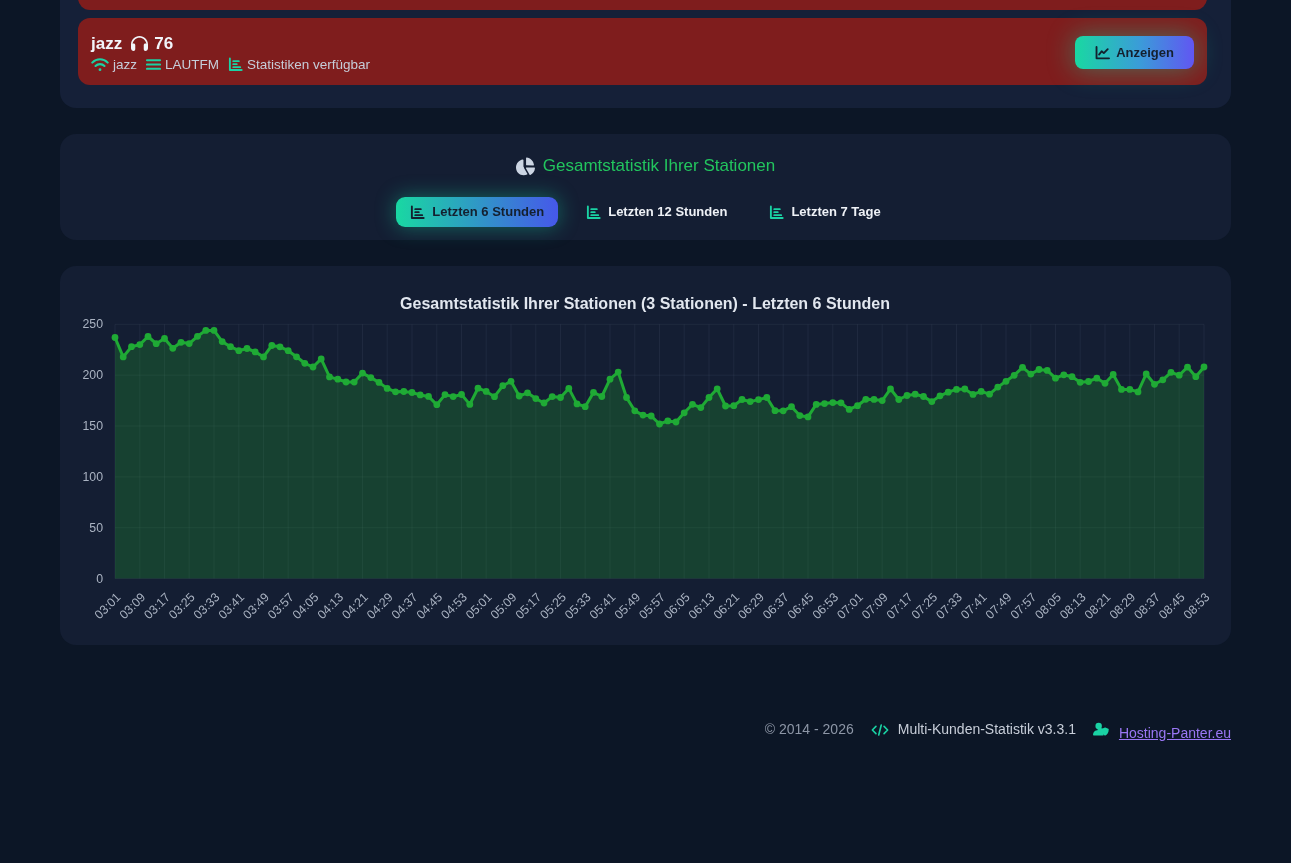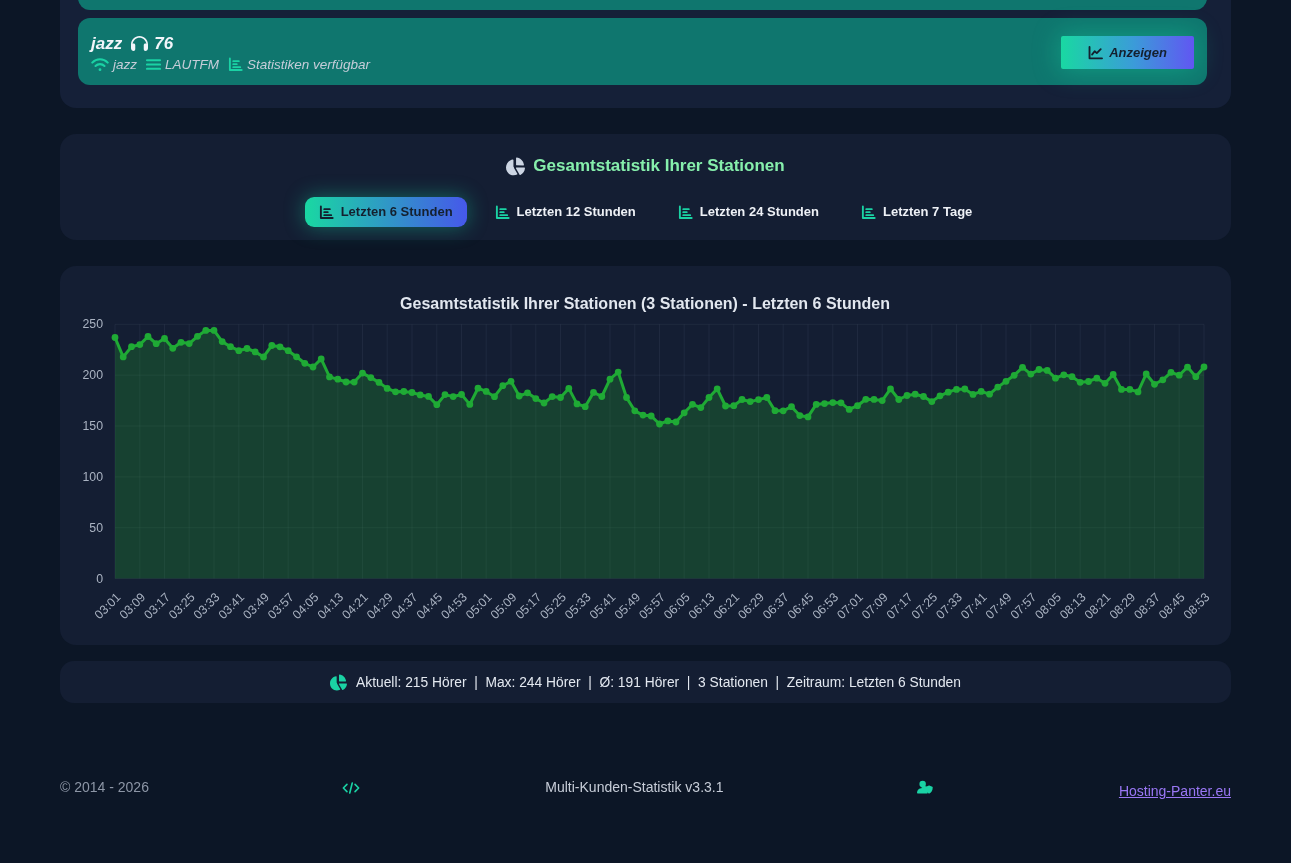--- a/index.html
+++ b/index.html
@@ -5,55 +5,55 @@
   * { margin:0; padding:0; box-sizing:border-box; }
   html,body { width:1291px; height:863px; overflow:hidden; }
   body {
     background:#0c1626;
     font-family:"Liberation Sans", sans-serif;
     color:#e6eaf2;
   }
   .container { width:1171px; margin:0 auto; position:relative; }
   .card { background:#141e33; border-radius:16px; }
   .stations-wrap { margin-top:-77px; padding:20px 24px 23px 18px; background:#152038; }
-  .station { background:#0f766e; border-radius:12px; height:67px; padding:12px 13px 10px 13px;
-             display:flex; align-items:center; justify-content:space-between;font-style:italic; }
+  .station { background:#7f1d1d; border-radius:12px; height:67px; padding:12px 13px 10px 13px;
+             display:flex; align-items:center; justify-content:space-between; }
   .station + .station { margin-top:8px; }
   .st-name { font-size:17px; font-weight:bold; color:#f2f5fa; display:flex; align-items:center; }
   .st-name .hp { margin:0 6px 0 9px; }
   .st-meta { margin-top:3px; font-size:13.5px; color:#c6cdd9; display:flex; align-items:center; }
   .st-meta .ic { margin-right:4px; display:inline-flex; }
   .st-meta .sep { width:9px; }
   .btn {
     display:inline-flex; align-items:center; gap:6px;
     background:linear-gradient(90deg,#19d8a2,#3b9bd9 55%,#6156f2);
     color:#14202f; font-weight:bold; font-size:13px;
-    padding:8px 27px; border-radius:2px; line-height:17px;
+    padding:8px 20px; border-radius:8px; line-height:17px;
     box-shadow:0 0 26px 2px rgba(22,210,160,0.40);
   }
   .tabs-card { margin-top:26px; height:106px; padding-top:22px; }
   .tc-title { display:flex; align-items:center; justify-content:center; gap:8px;
-              font-size:17px; color:#86efac;font-weight:bold; }
+              font-size:17px; color:#22c55e; }
   .tabs { margin-top:21px; display:flex; justify-content:center; align-items:center; gap:14px; }
   .tab { display:inline-flex; align-items:center; gap:7px; padding:7px 14px; border-radius:9px;
          font-size:13px; line-height:16px; font-weight:bold; color:#eef1f6;text-align:right; }
   .tab.active {
     background:linear-gradient(90deg,#19d8a2,#4658ea);
     color:#14202f;
     box-shadow:0 0 20px 1px rgba(22,210,160,0.38);
   }
   .chart-card { margin-top:26px; height:379px; }
   .chart .ctitle { font:bold 16px "Liberation Sans",sans-serif; fill:#e2e7ef; }
   .chart .ylab text { font:12.3px "Liberation Sans",sans-serif; fill:#aab3c2; }
   .chart .xlab text { font:12.3px "Liberation Sans",sans-serif; fill:#aab3c2; }
   .statsbar { margin-top:16px; height:42px; border-radius:14px;
               display:flex; align-items:center; justify-content:center; gap:9px;
               font-size:13.8px; color:#e3e8f0; }
   .footer { margin-top:71px; text-align:center; font-size:14px; color:#8d96a6;
-            display:flex; align-items:center; justify-content:space-between; gap:9px; }
+            display:flex; align-items:center; justify-content:flex-end; gap:9px; }
   .footer .app { color:#c7cdd8; }
   .footer a { color:#9a77f5;margin-top:9px; }
   svg.icon { display:inline-block; vertical-align:middle; }
 </style>
 </head>
 <body>
 <div class="container">
 
   <div class="card stations-wrap">
     <div class="station">
@@ -114,26 +114,20 @@
             <line x1="5.6" y1="4.4" x2="11.5" y2="4.4"></line>
             <line x1="5.6" y1="7.6" x2="9.3" y2="7.6"></line>
             <line x1="5.6" y1="10.8" x2="13" y2="10.8"></line>
           </svg> Letzten 6 Stunden</span>
       <span class="tab"><svg class="icon" width="15" height="15" viewBox="0 0 16 16" fill="none" stroke="#1ad2a4" stroke-width="2" stroke-linecap="round">
             <path d="M2 1.5 V 13.8 H 14.6" stroke-linejoin="round"></path>
             <line x1="5.6" y1="4.4" x2="11.5" y2="4.4"></line>
             <line x1="5.6" y1="7.6" x2="9.3" y2="7.6"></line>
             <line x1="5.6" y1="10.8" x2="13" y2="10.8"></line>
           </svg> Letzten 12 Stunden</span>
-      <span class="tab"><svg class="icon" width="15" height="15" viewBox="0 0 16 16" fill="none" stroke="#1ad2a4" stroke-width="2" stroke-linecap="round">
-            <path d="M2 1.5 V 13.8 H 14.6" stroke-linejoin="round"></path>
-            <line x1="5.6" y1="4.4" x2="11.5" y2="4.4"></line>
-            <line x1="5.6" y1="7.6" x2="9.3" y2="7.6"></line>
-            <line x1="5.6" y1="10.8" x2="13" y2="10.8"></line>
-          </svg> Letzten 24 Stunden</span>
       <span class="tab"><svg class="icon" width="15" height="15" viewBox="0 0 16 16" fill="none" stroke="#1ad2a4" stroke-width="2" stroke-linecap="round">
             <path d="M2 1.5 V 13.8 H 14.6" stroke-linejoin="round"></path>
             <line x1="5.6" y1="4.4" x2="11.5" y2="4.4"></line>
             <line x1="5.6" y1="7.6" x2="9.3" y2="7.6"></line>
             <line x1="5.6" y1="10.8" x2="13" y2="10.8"></line>
           </svg> Letzten 7 Tage</span>
     </div>
   </div>
 
   <div class="card chart-card"><svg class="chart" width="1171" height="379" viewBox="0 0 1171 379">
@@ -378,28 +372,20 @@
           <text transform="translate(995.5,325.6) rotate(-45)" text-anchor="end" x="0" y="9">08:05</text>
           <text transform="translate(1020.2,325.6) rotate(-45)" text-anchor="end" x="0" y="9">08:13</text>
           <text transform="translate(1045.0,325.6) rotate(-45)" text-anchor="end" x="0" y="9">08:21</text>
           <text transform="translate(1069.8,325.6) rotate(-45)" text-anchor="end" x="0" y="9">08:29</text>
           <text transform="translate(1094.5,325.6) rotate(-45)" text-anchor="end" x="0" y="9">08:37</text>
           <text transform="translate(1119.2,325.6) rotate(-45)" text-anchor="end" x="0" y="9">08:45</text>
           <text transform="translate(1144.0,325.6) rotate(-45)" text-anchor="end" x="0" y="9">08:53</text>
         </g>
 </svg></div>
 
-  <div class="card statsbar">
-      <svg class="icon" width="17" height="17" viewBox="0 0 544 512" fill="#1ad2a4">
-        <path d="M527.8 288c8.9 0 16.2 7.2 15.4 16.1C535.5 390.1 485 462 411 496.6c-8.1 3.8-17.6.7-22.1-7L288 315.1c-5.4-9.4 1.4-27.1 12.3-27.1z" transform="translate(0,0)"></path>
-        <path d="M224 288c0 12 3.1 23.7 9.1 34l91.4 158.4c4.5 7.7 1.9 17.7-6.1 21.7-29.9 14.9-63.6 23.9-99.4 23.9C96.5 526 0 429.5 0 304 0 186.4 84.8 88.6 196.5 73.4c8.8-1.2 16.5 5.9 16.5 14.8V272c0 5.5 4.5 16 11 16z" transform="translate(0,-16)"></path>
-        <path d="M272 224c-8.8 0-16-7.2-16-16V16.6c0-8.9 7.7-16 16.5-14.8C384.1 16.9 467.1 99.9 482.2 211.5c1.2 8.8-5.9 16.5-14.8 16.5z" transform="translate(32,-4)"></path>
-      </svg>
-      <span>Aktuell: 215 Hörer &nbsp;|&nbsp; Max: 244 Hörer &nbsp;|&nbsp; Ø: 191 Hörer &nbsp;|&nbsp; 3 Stationen &nbsp;|&nbsp; Zeitraum: Letzten 6 Stunden</span>
-    </div>
 
   <div class="footer">
     <span>© 2014 - 2026</span>
     <span style="margin-left:8px"><svg class="icon" width="18" height="14" viewBox="0 0 20 14" fill="none" stroke="#1ad2a4" stroke-width="1.8" stroke-linecap="round" stroke-linejoin="round">
           <path d="M5.5 3 L1.5 7 L5.5 11"></path>
           <path d="M14.5 3 L18.5 7 L14.5 11"></path>
           <path d="M11.4 1.4 L8.6 12.6"></path>
         </svg></span>
     <span class="app">Multi-Kunden-Statistik v3.3.1</span>
     <span style="margin-left:8px"><svg class="icon" width="17" height="15" viewBox="0 0 640 512" fill="#1ad2a4">

